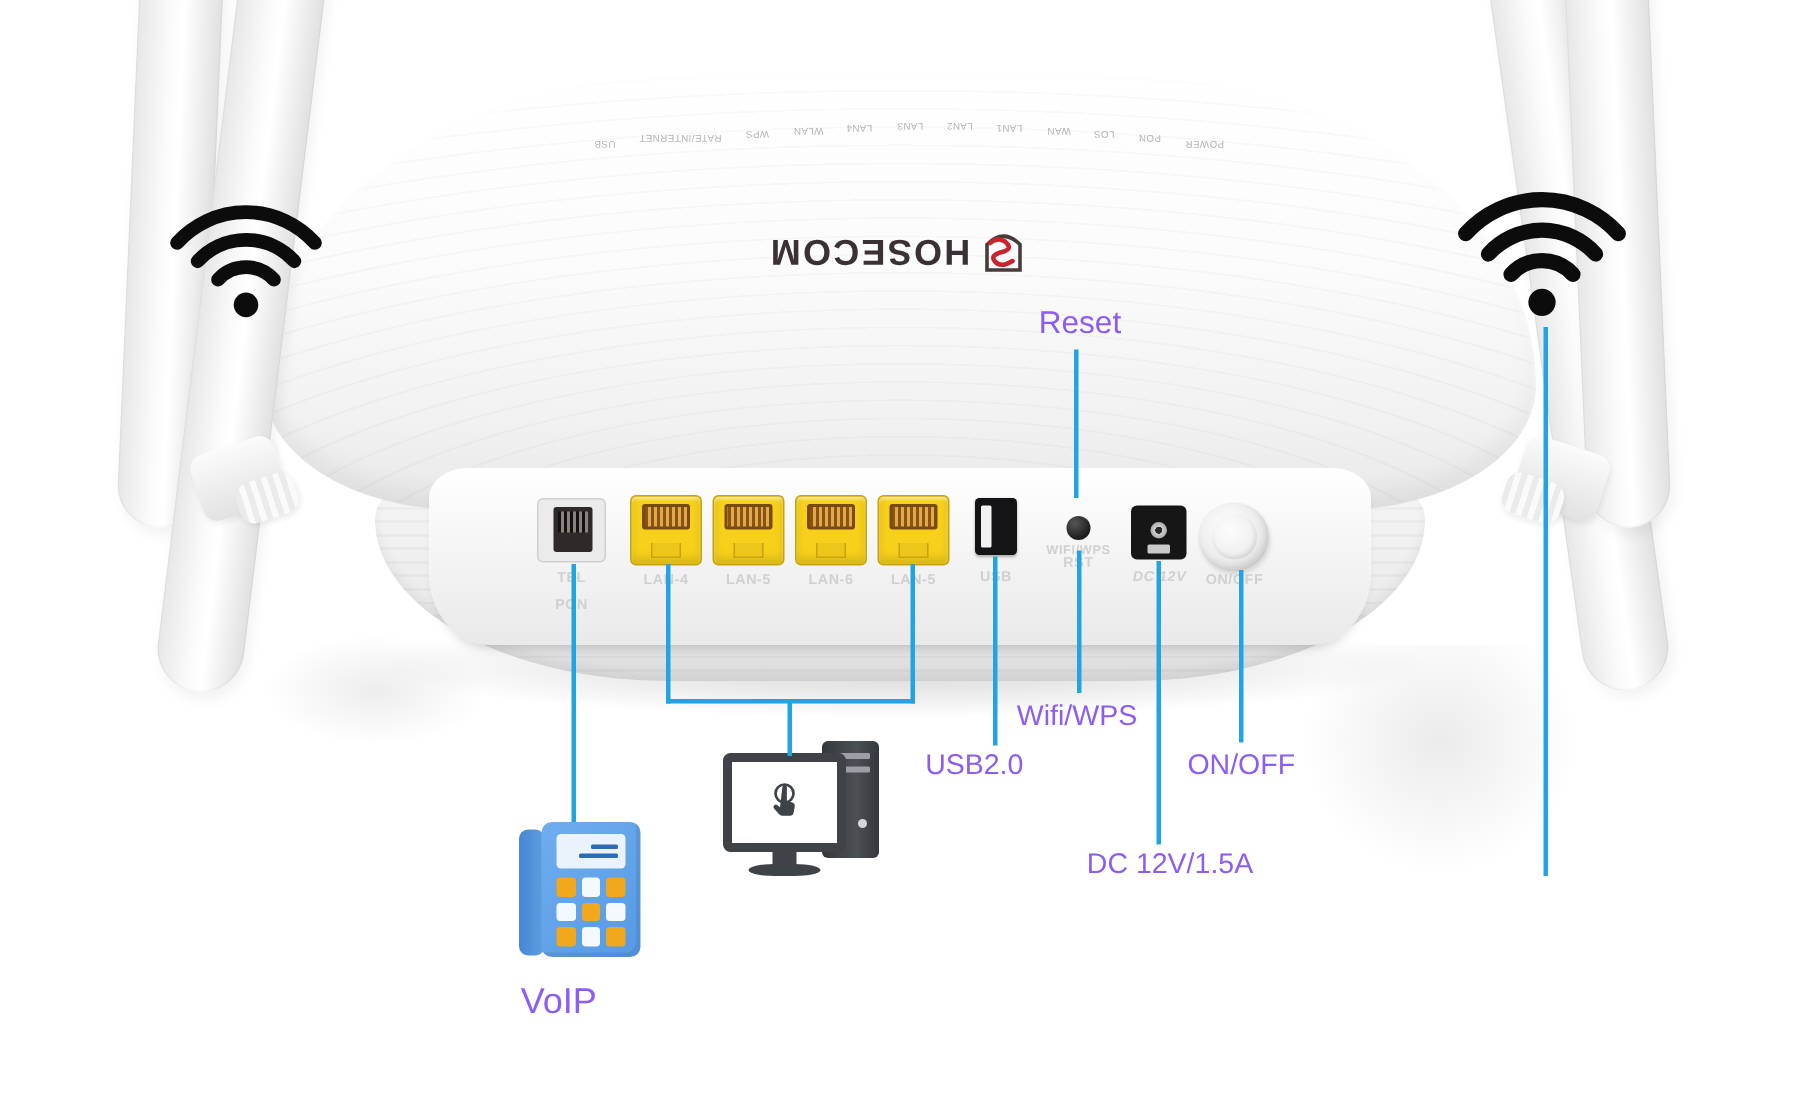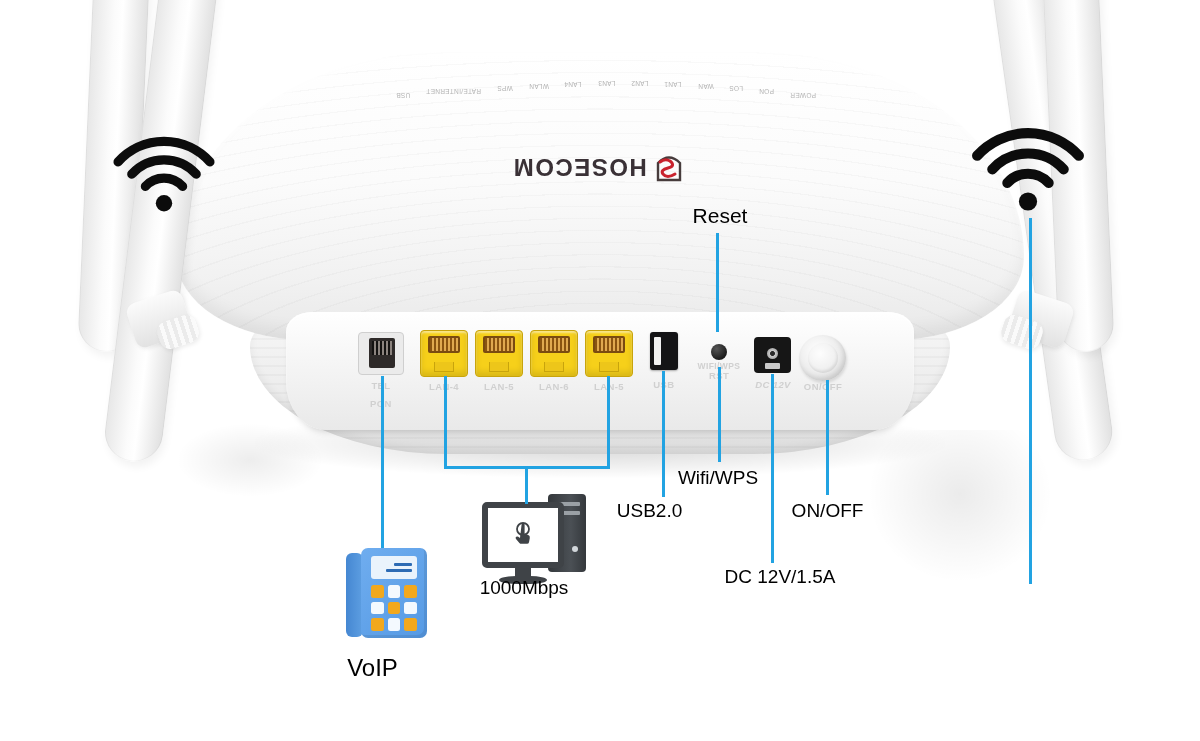--- a/index.html
+++ b/index.html
@@ -120,21 +120,21 @@
   #line-lan-r    { left:607px; top:376px;  height:93px; }
   #line-lan-h    { left:444px; top:466px;  width:166px; }
   #line-lan-c    { left:525px; top:468px;  height:36px; }
   #line-usb      { left:662px; top:371px;  height:126px; }
   #line-wifiwps  { left:718px; top:367px;  height:95px; }
   #line-dc       { left:771px; top:374px;  height:189px; }
   #line-onoff    { left:826px; top:380px;  height:115px; }
   #line-ant      { left:1029px; top:218px; height:366px; }
 
   
-  .note { position:absolute; z-index:8; color:#000000; font-size:19px; line-height:1.28;
+  .note { position:absolute; z-index:8; color:#8b5cf6; font-size:19px; line-height:1.28;
     text-align:center; }
   #note-reset   { left:670px; top:203px; width:100px; font-size:21px; }
   #note-wifiwps { left:658px; top:466px; width:120px; }
   #note-usb     { left:597px; top:499px; width:105px; }
   #note-onoff   { left:775px; top:499px; width:105px; }
   #note-dc      { left:700px; top:565px; width:160px; }
   #note-voip    { left:320px; top:653px; width:105px; font-size:24px; }
   #note-eth     { left:434px; top:576px; width:180px; }
   #note-wifi    { left:941px; top:588px; width:180px; }
 
@@ -283,21 +283,20 @@
   <div class="cline" id="line-onoff"></div>
   <div class="cline" id="line-ant"></div>
 
   <div class="note" id="note-reset">Reset</div>
   <div class="note" id="note-wifiwps">Wifi/WPS</div>
   <div class="note" id="note-usb">USB2.0</div>
   <div class="note" id="note-onoff">ON/OFF</div>
   <div class="note" id="note-dc">DC 12V/1.5A</div>
   <div class="note" id="note-voip">VoIP</div>
   <div class="note" id="note-eth">
-    <div>1000Mbps</div>
   </div>
 
   <div id="phone">
     <div class="handset"></div>
     <div class="pbody">
       <div class="screen">
           <i></i>
           <i></i>
         </div>
       <div class="keys">

